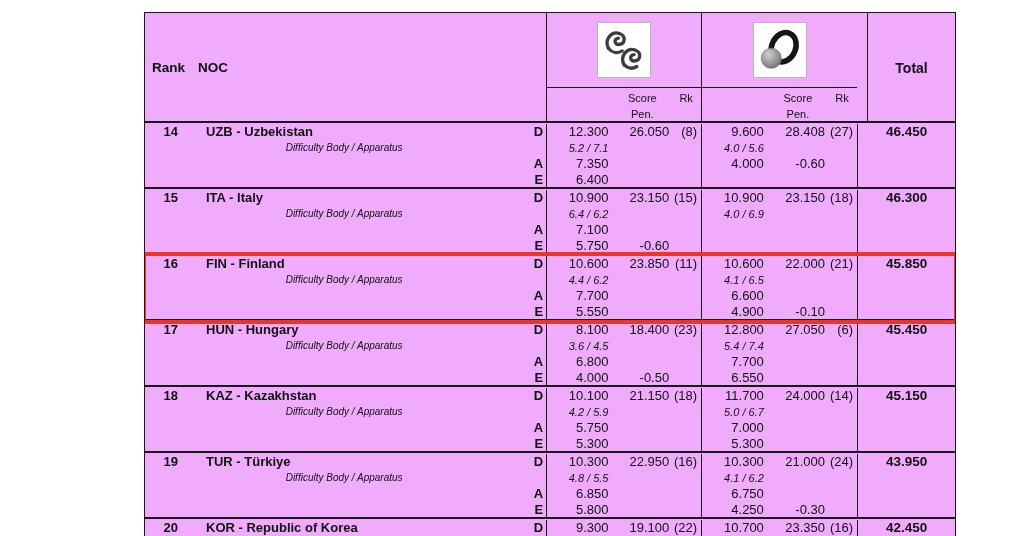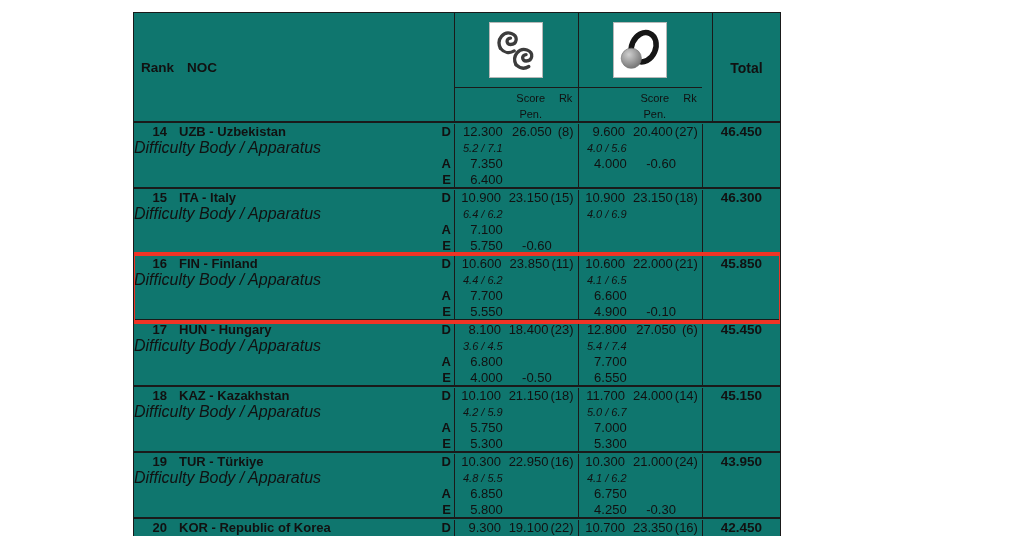--- a/index.html
+++ b/index.html
@@ -1,21 +1,21 @@
 <!DOCTYPE html>
 <html style="--red: #ee3425;"><head>
 <meta charset="utf-8">
 <style>
   * { box-sizing: border-box; margin: 0; padding: 0; }
   html, body { width: 1024px; height: 536px; overflow: hidden; background: #fff;
     font-family: "Liberation Sans", sans-serif; color: #111; }
 
   .results-table {
-    position: absolute; left: 133px; top: 12px; width: 648px; height: 524px;
-    border: 1.5px solid #1a1a1a; border-bottom: none; overflow: hidden; background: #0f766e;
+    position: absolute; left: 144px; top: 12px; width: 812px; height: 524px;
+    border: 1.5px solid #1a1a1a; border-bottom: none; overflow: hidden; background: #f0abfc;
   }
   .grid-cols { display: grid; grid-template-columns: 373fr 144fr 145fr 91fr; }
 
   
   .thead { height: 110px; border-bottom: 2px solid #1a1a1a; }
   .th { border-left: 1.5px solid #1a1a1a; }
   .th:first-child { border-left: none; }
   .th-ranknoc { display: flex; align-items: center; padding-left: 7px;
     font-weight: bold; font-size: 13.5px; gap: 13px; }
   .th-app { display: flex; flex-direction: column; }
@@ -33,24 +33,24 @@
   
   .trow { height: 66px; border-bottom: 2px solid #1a1a1a; padding-top: 1px; }
   .trow.highlighted { outline: 4px solid var(--red, #ee3425); outline-offset: -1px;
     position: relative; z-index: 5; }
   .cell { border-left: 1.5px solid #1a1a1a; height: 100%; }
   .cell:first-child { border-left: none; }
   .line { height: 16px; line-height: 16px; font-size: 13px; white-space: nowrap; }
 
   .name-cell .l1 { display: flex; }
   .rank { width: 33px; text-align: right; font-weight: bold; }
-  .noc { margin-left: 12px; font-weight: bold; flex: 1; }
+  .noc { margin-left: 28px; font-weight: bold; flex: 1; }
   .dlab, .alab, .elab { font-weight: bold; text-align: right; padding-right: 3px; }
-  .diff-lab { text-align: left; padding-right: 3px; font-style: italic;
-    font-size: 16px; }
+  .diff-lab { text-align: center; padding-right: 3px; font-style: italic;
+    font-size: 10px; }
 
   .app-line { display: grid; grid-template-columns: 62fr 54fr 28fr; }
   .app-line .val { text-align: right; padding-right: 5px; }
   .app-line .score { text-align: right; padding-right: 2px; }
   .app-line .rk { text-align: right; padding-right: 4px; }
   .diff-line .val { font-style: italic; font-size: 11px; }
 
   .total-cell { text-align: center; }
   .total-cell .line { font-weight: bold; font-size: 13.5px; }
 </style>
@@ -144,21 +144,21 @@
       </div>
       <div class="line app-line">
         <span class="val">6.400</span>
         <span class="score"></span>
       </div>
     </div>
 
     <div class="cell app-cell">
       <div class="line app-line">
         <span class="val">9.600</span>
-        <span class="score">20.400</span>
+        <span class="score">28.408</span>
         <span class="rk">(27)</span>
       </div>
       <div class="line app-line diff-line">
         <span class="val">4.0 / 5.6</span>
       </div>
       <div class="line app-line">
         <span class="val">4.000</span>
         <span class="score">-0.60</span>
       </div>
     </div>

